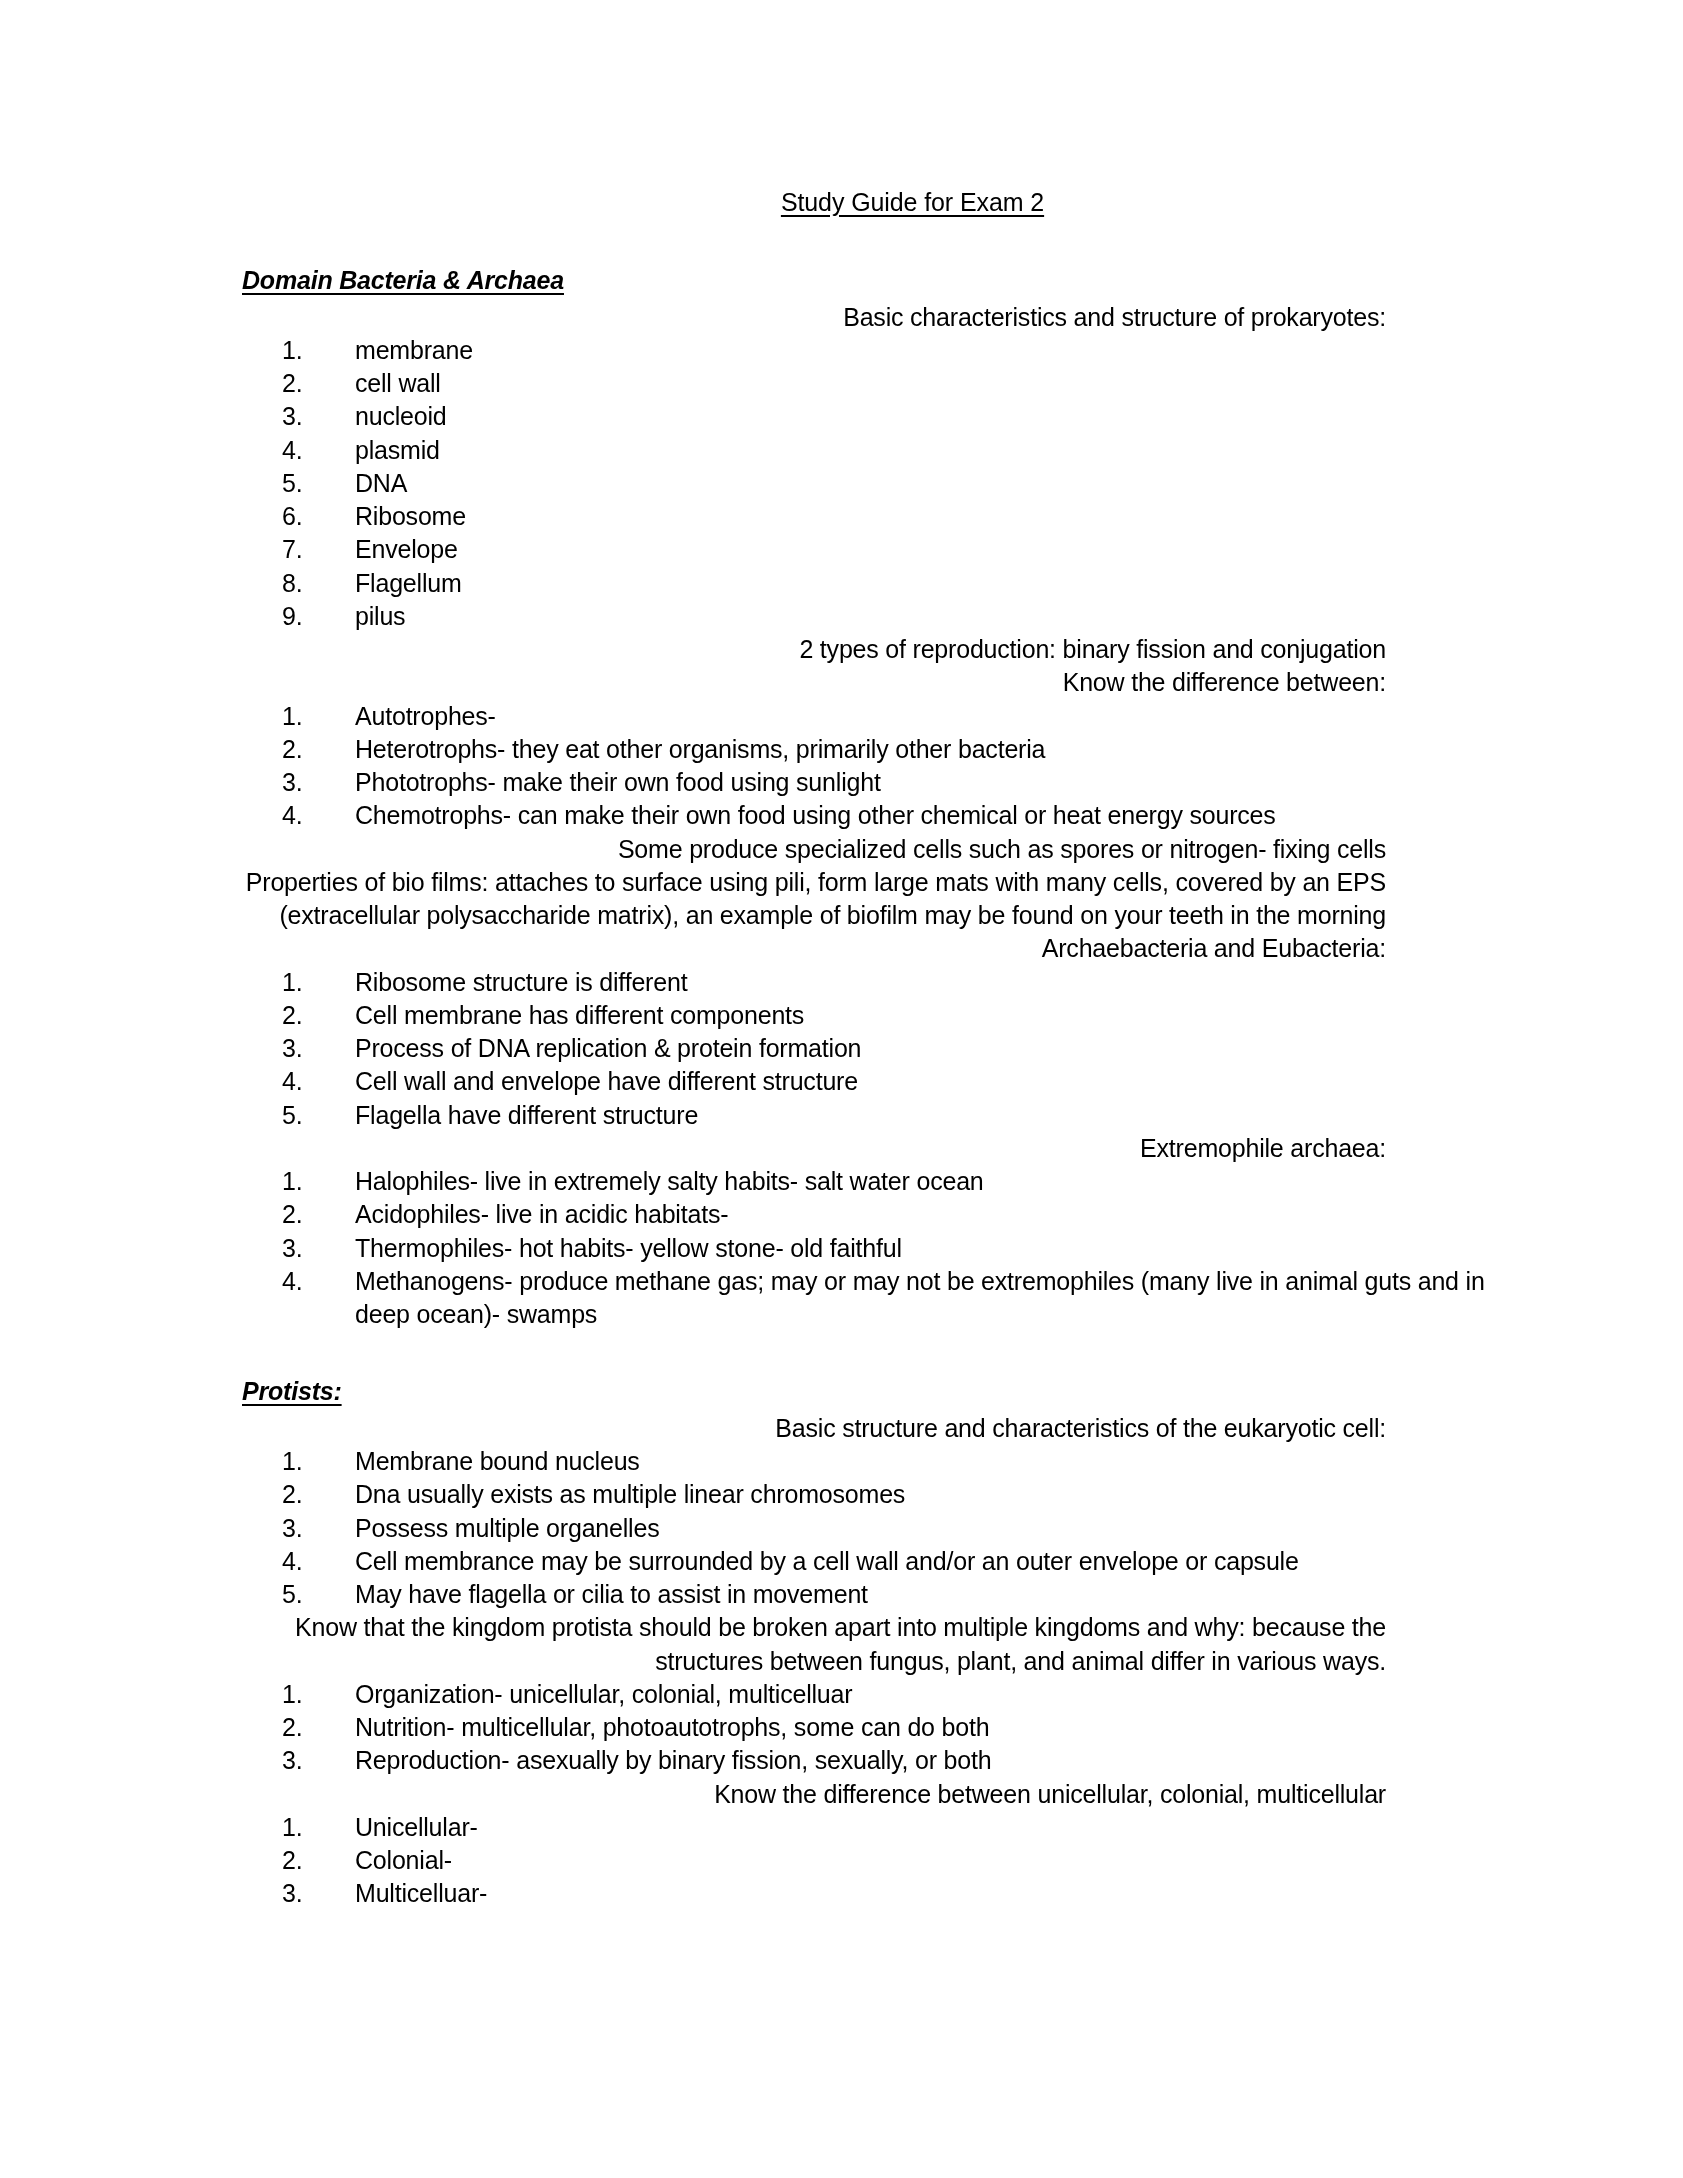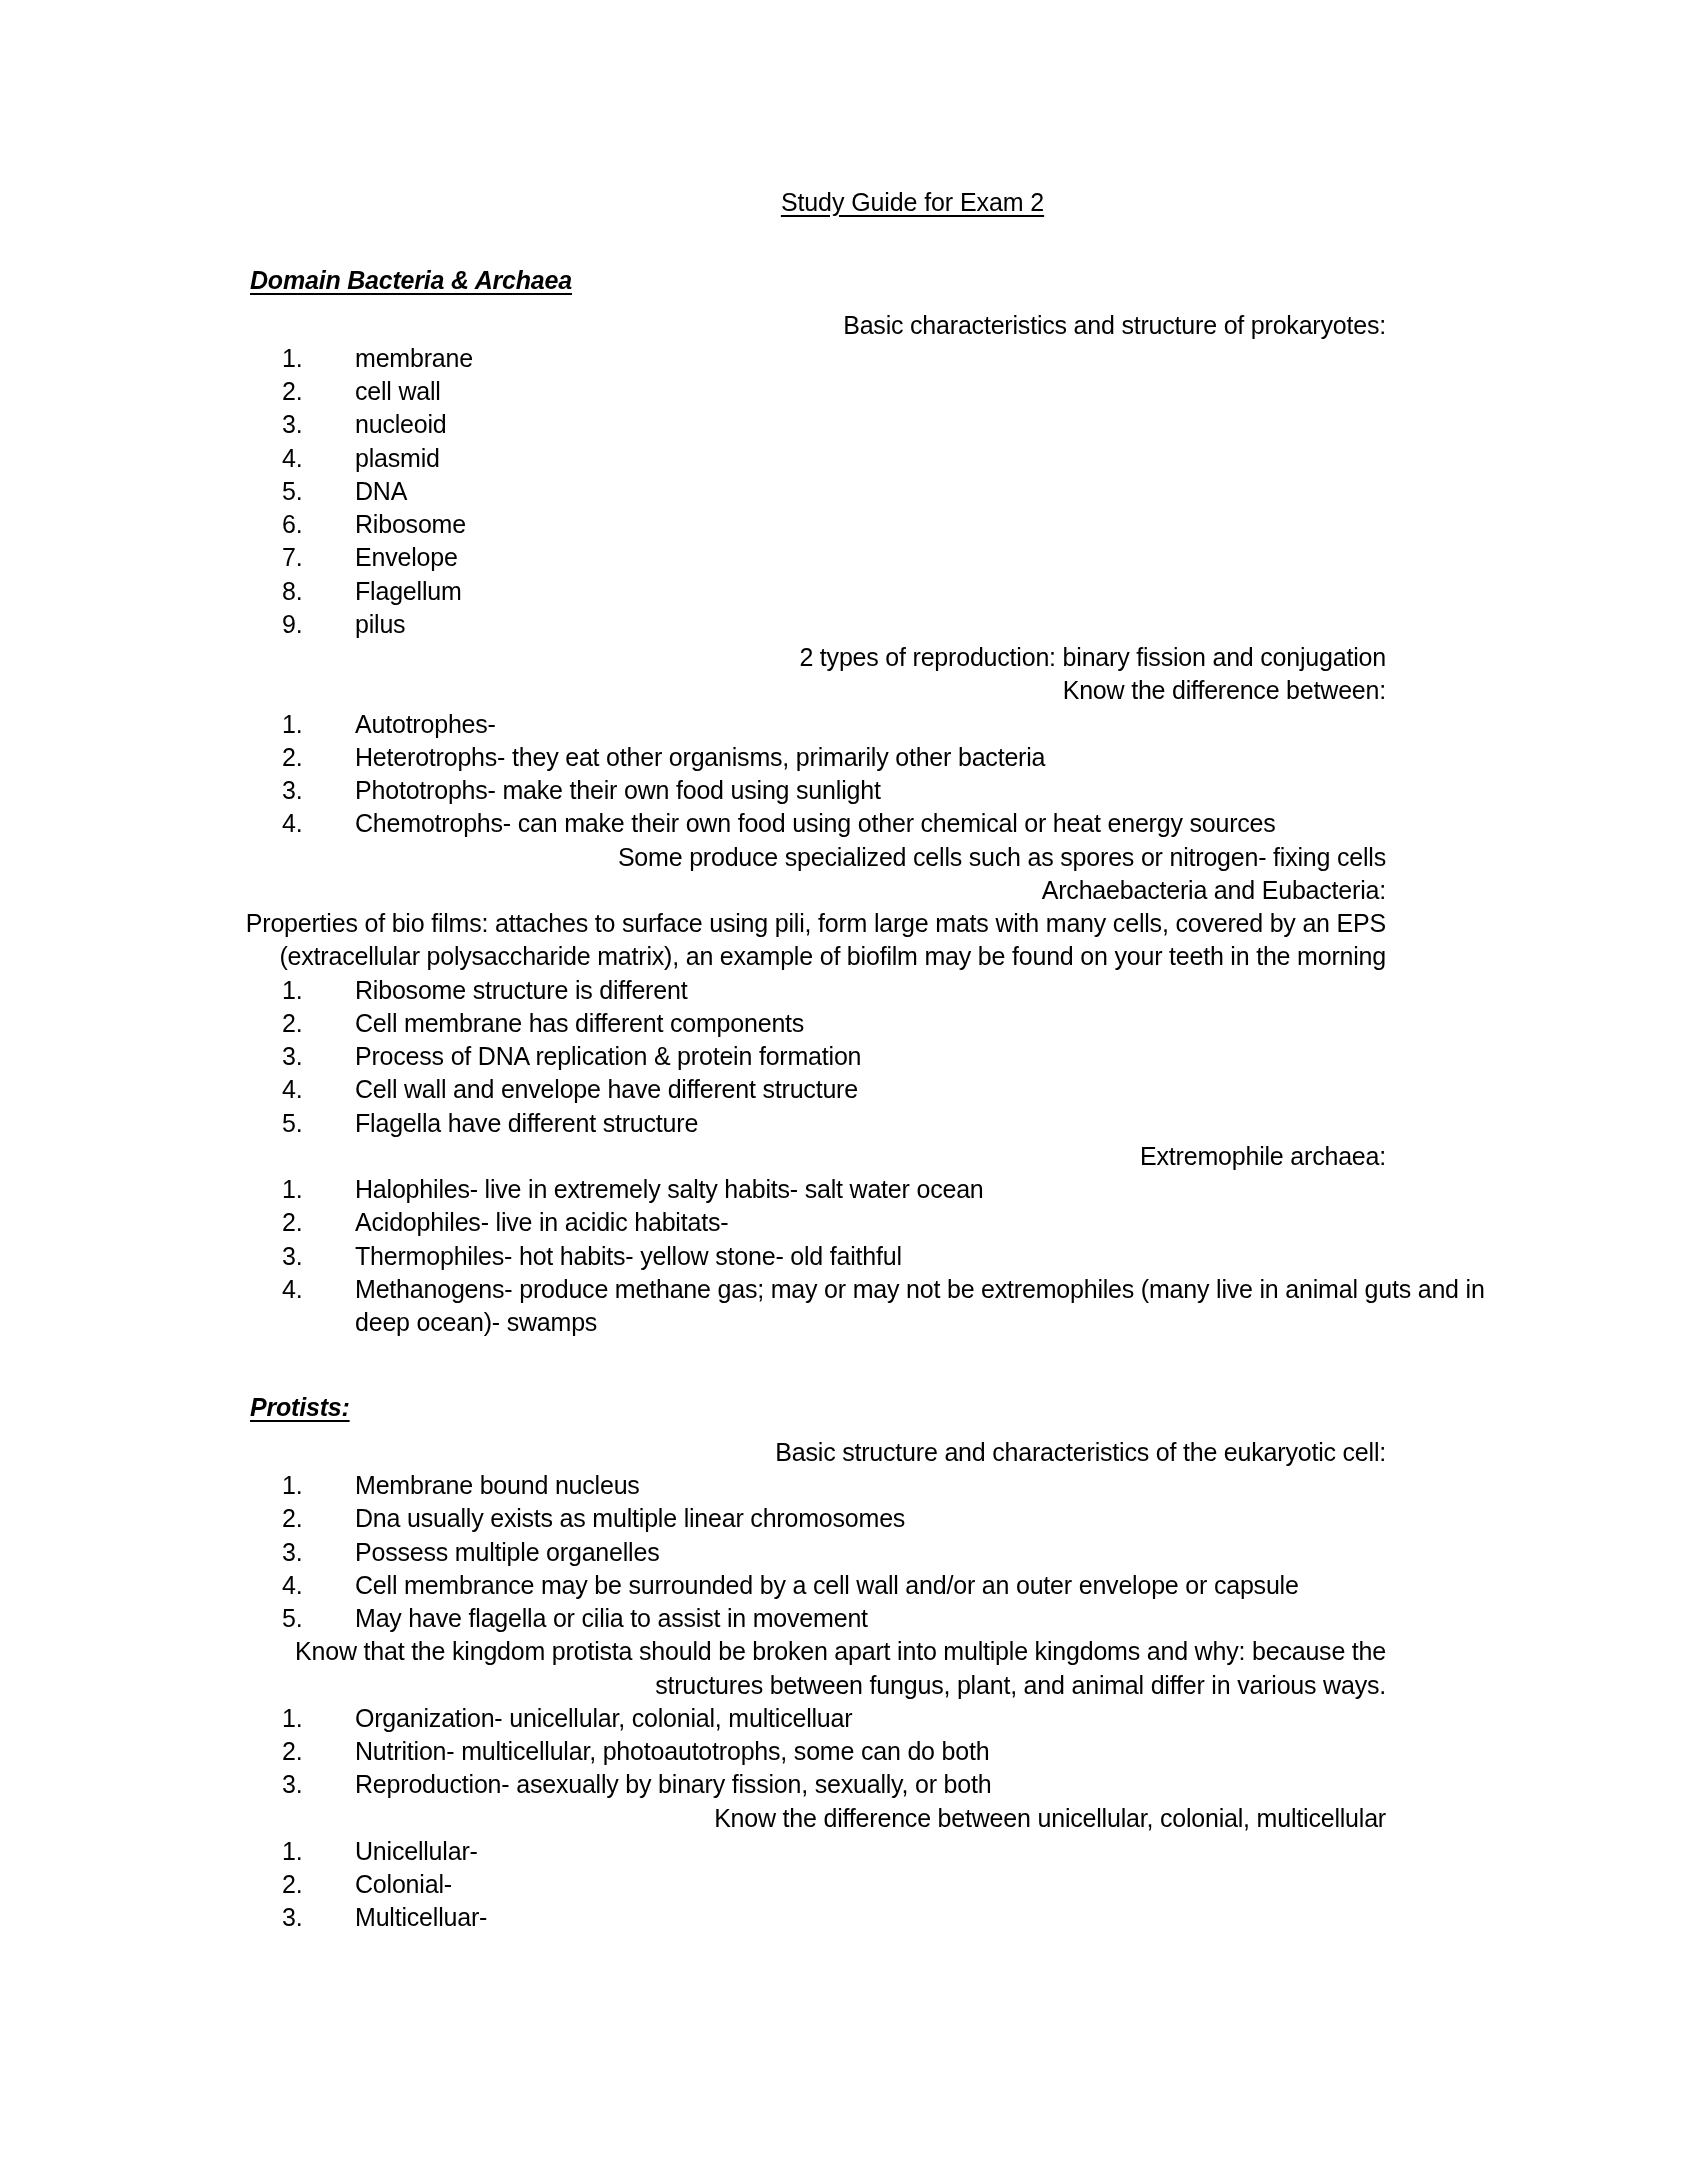--- a/index.html
+++ b/index.html
@@ -40,21 +40,21 @@
   }
 
   
   .section-head {
     font-size: 25px;
     font-weight: bold;
     font-style: italic;
     text-decoration: underline;
     text-underline-offset: 4px;
     line-height: 1.30;
-    margin: 12px;
+    margin: 4px;
     letter-spacing: -0.2px;
   }
 
   
   .para {
     font-size: 25px;
     line-height: 1.33;
     margin: 0;
     letter-spacing: -0.2px;
     max-width: 1148px;
@@ -151,22 +151,22 @@
         <li>
           <span class="num">3.</span>
           <span class="txt">Phototrophs- make their own food using sunlight</span>
         </li>
         <li>
           <span class="num">4.</span>
           <span class="txt">Chemotrophs- can make their own food using other chemical or heat energy sources</span>
         </li>
       </ol>
       <div class="para">Some produce specialized cells such as spores or nitrogen- fixing cells</div>
+      <div class="para">Properties of bio films: attaches to surface using pili, form large mats with many cells, covered by an EPS (extracellular polysaccharide matrix), an example of biofilm may be found on your teeth in the morning</div>
       <div class="para">Archaebacteria and Eubacteria:</div>
-      <div class="para">Properties of bio films: attaches to surface using pili, form large mats with many cells, covered by an EPS (extracellular polysaccharide matrix), an example of biofilm may be found on your teeth in the morning</div>
       <ol class="numlist">
         <li>
           <span class="num">1.</span>
           <span class="txt">Ribosome structure is different</span>
         </li>
         <li>
           <span class="num">2.</span>
           <span class="txt">Cell membrane has different components</span>
         </li>
         <li>

